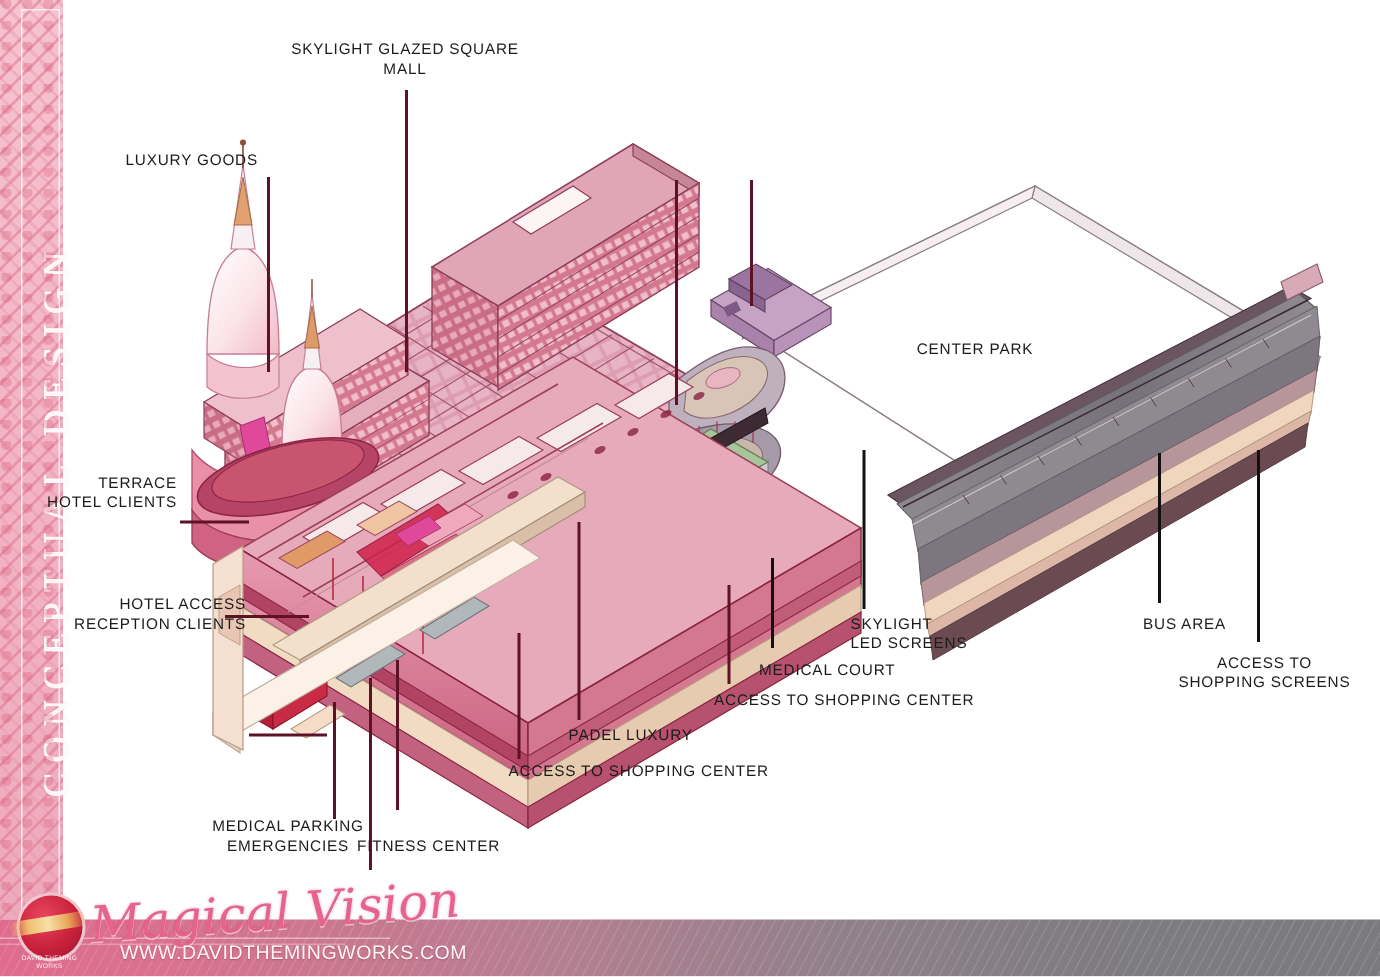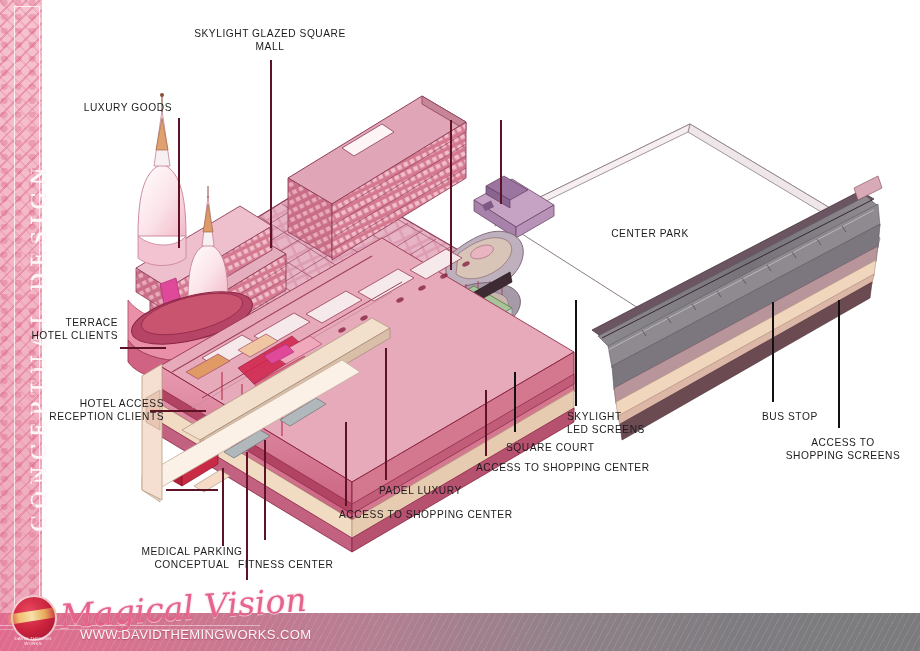--- a/index.html
+++ b/index.html
@@ -395,37 +395,37 @@
   <div class="lbl c" style="left:570px;top:228px;width:160px;">CENTER PARK</div>
 
   <div class="lbl r" style="left:20px;top:317px;width:98px;">TERRACE
 HOTEL CLIENTS</div>
 
   <div class="lbl r" style="left:34px;top:398px;width:130px;">HOTEL ACCESS
 RECEPTION CLIENTS</div>
 
 
   <div class="lbl c" style="left:112px;top:546px;width:160px;">MEDICAL PARKING
-CONCEPTUAL</div>
+EMERGENCIES</div>
 
   <div class="lbl l" style="left:238px;top:559px;width:140px;">FITNESS CENTER</div>
 
 
   <div class="lbl l" style="left:339px;top:509px;width:210px;">ACCESS TO SHOPPING CENTER</div>
 
   <div class="lbl l" style="left:379px;top:485px;width:120px;">PADEL LUXURY</div>
 
   <div class="lbl l" style="left:476px;top:462px;width:210px;">ACCESS TO SHOPPING CENTER</div>
 
-  <div class="lbl l" style="left:506px;top:442px;width:110px;">SQUARE COURT</div>
+  <div class="lbl l" style="left:506px;top:442px;width:110px;">MEDICAL COURT</div>
 
   <div class="lbl l" style="left:567px;top:411px;width:130px;">SKYLIGHT
 LED SCREENS</div>
 
-  <div class="lbl l" style="left:762px;top:411px;width:90px;">BUS STOP</div>
+  <div class="lbl l" style="left:762px;top:411px;width:90px;">BUS AREA</div>
 
   <div class="lbl c" style="left:778px;top:437px;width:130px;">ACCESS TO
 SHOPPING SCREENS</div>
 
   <div id="footer">
     <div id="footerstripes"></div>
     <div id="footerline"></div>
     <div id="footerline2"></div>
   </div>
 

